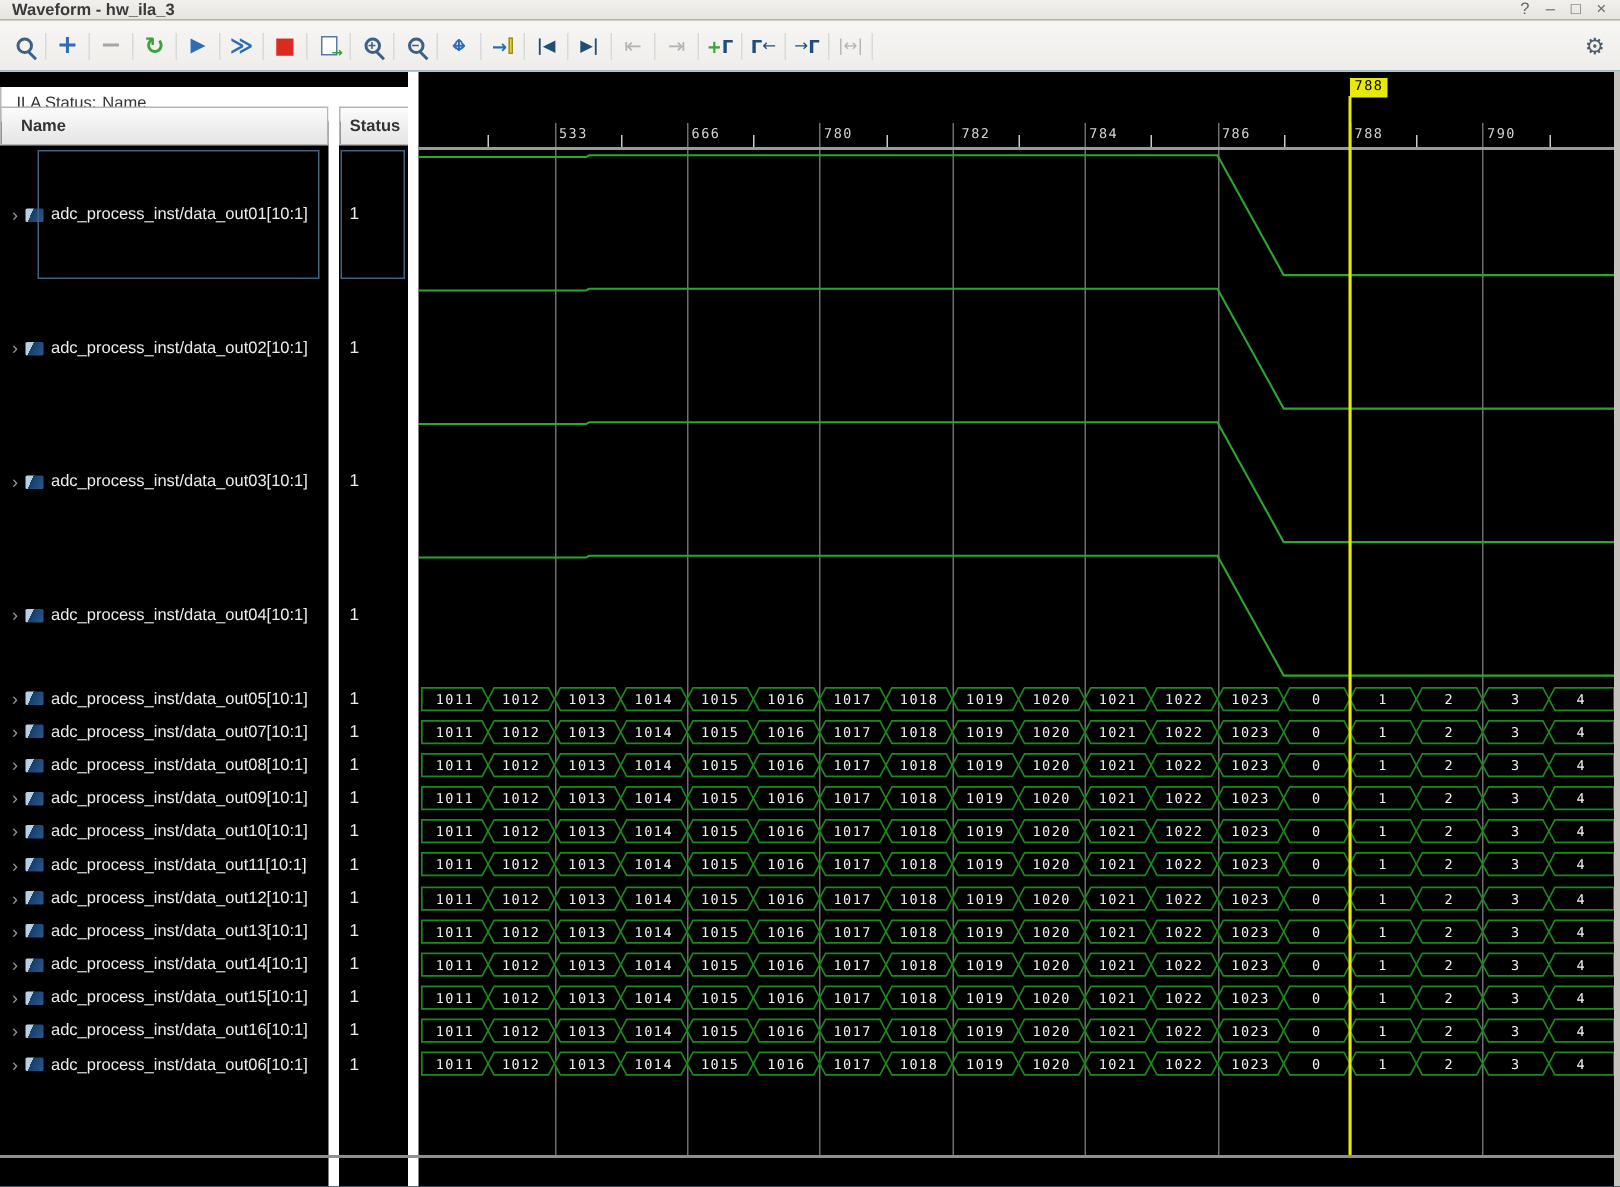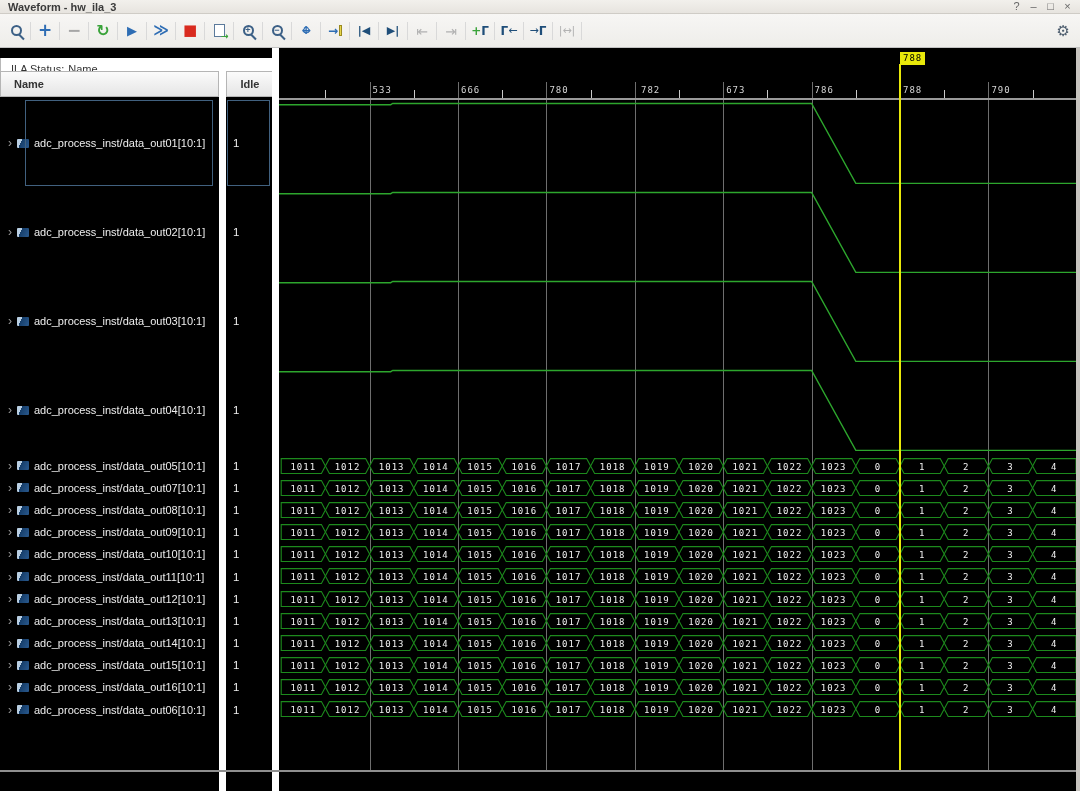--- a/index.html
+++ b/index.html
@@ -182,21 +182,21 @@
   </div>
 
   <div class="main">
 
     <div class="ila-row">
       <span class="lbl">ILA Status:</span>
       <span>Name</span>
     </div>
 
     <div class="hdr hdr-name">Name</div>
-    <div class="hdr hdr-value">Idle</div>
+    <div class="hdr hdr-value">Status</div>
 
     <div class="names-layer">
         <div class="name-row" style="top: 2px; height: 88.9px;">
           <span class="chev">›</span>
           <span class="sig-icon"></span>
           <span class="lbl">adc_process_inst/data_out01[10:1]</span>
         </div>
         <div class="sel-rect" style="left: 25px; top: 2.5px; width: 188px; height: 86.9px;"></div>
         <div class="name-row" style="top: 90.9px; height: 88.9px;">
           <span class="chev">›</span>
@@ -300,21 +300,21 @@
     <div class="wave-area">
         <div class="grid-major" style="left: 90.6px; top: 34px; height: 688px; background: rgb(110, 110, 110);"></div>
         <div class="ruler-lbl" style="left: 93.6px; top: 37px;">533</div>
         <div class="grid-major" style="left: 179px; top: 34px; height: 688px; background: rgb(110, 110, 110);"></div>
         <div class="ruler-lbl" style="left: 182px; top: 37px;">666</div>
         <div class="grid-major" style="left: 267.4px; top: 34px; height: 688px; background: rgb(110, 110, 110);"></div>
         <div class="ruler-lbl" style="left: 270.4px; top: 37px;">780</div>
         <div class="grid-major" style="left: 355.8px; top: 34px; height: 688px; background: rgb(110, 110, 110);"></div>
         <div class="ruler-lbl" style="left: 362px; top: 37px;">782</div>
         <div class="grid-major" style="left: 444.2px; top: 34px; height: 688px; background: rgb(110, 110, 110);"></div>
-        <div class="ruler-lbl" style="left: 447.2px; top: 37px;">673</div>
+        <div class="ruler-lbl" style="left: 447.2px; top: 37px;">784</div>
         <div class="grid-major" style="left: 532.6px; top: 34px; height: 688px; background: rgb(110, 110, 110);"></div>
         <div class="ruler-lbl" style="left: 535.6px; top: 37px;">786</div>
         <div class="grid-major" style="left: 621px; top: 34px; height: 688px; background: rgb(110, 110, 110);"></div>
         <div class="ruler-lbl" style="left: 624px; top: 37px;">788</div>
         <div class="grid-major" style="left: 709.4px; top: 34px; height: 688px; background: rgb(110, 110, 110);"></div>
         <div class="ruler-lbl" style="left: 712.4px; top: 37px;">790</div>
         <div class="tick-minor" style="left: 46.4px; top: 42px;"></div>
         <div class="tick-minor" style="left: 134.8px; top: 42px;"></div>
         <div class="tick-minor" style="left: 223.2px; top: 42px;"></div>
         <div class="tick-minor" style="left: 311.6px; top: 42px;"></div>

